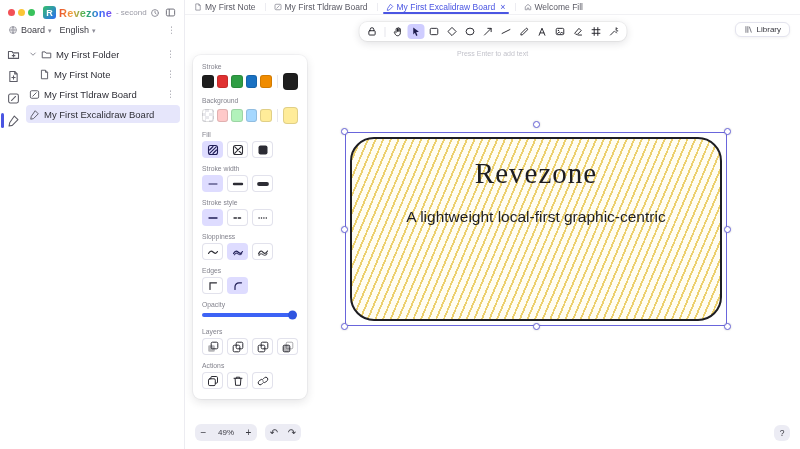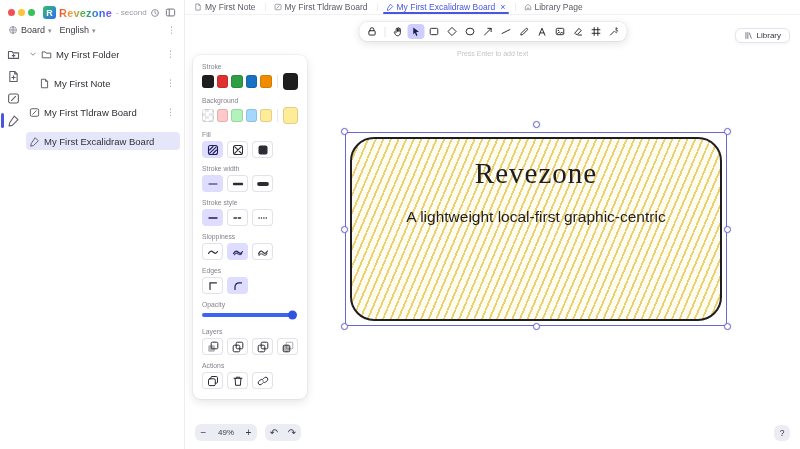--- a/index.html
+++ b/index.html
@@ -21,21 +21,21 @@
   .icon-muted{color:#8d8d98;display:flex;align-items:center;}
   .sb-collapse{margin-left:auto;color:#6d6d78;display:flex;}
   .sb-row2{display:flex;align-items:center;gap:3px;padding:3px 8px 4px 8px;font-size:9px;color:#3c3c44;}
   .caret{font-size:7px;color:#8d8d98;line-height:1;}
   .kebab{color:#9a9aa5;font-size:9px;line-height:1;}
   .sb-kebab{margin-left:auto;}
   .sb-body{display:flex;flex:1;min-height:0;}
   .rail{width:26px;flex:0 0 26px;display:flex;flex-direction:column;align-items:center;gap:7px;padding-top:8px;}
   .rail-btn{position:relative;width:15px;height:15px;color:#5c5c66;display:flex;align-items:center;justify-content:center;}
   .rail-btn.active::before{content:"";position:absolute;left:-5px;top:0;width:3px;height:15px;border-radius:2px;background:var(--railBar);}
-  .tree{flex:1;padding:6px 4px 0 0;display:flex;flex-direction:column;gap:11px;font-size:9.5px;color:#2f2f37;}
+  .tree{flex:1;padding:6px 4px 0 0;display:flex;flex-direction:column;gap:2px;font-size:9.5px;color:#2f2f37;}
   .tree-row{display:flex;align-items:center;gap:4px;height:18px;border-radius:4px;padding:0 5px 0 3px;}
   .tree-row .ticon{color:#5c5c66;display:flex;}
   .tree-row .kebab{margin-left:auto;}
   .tree-row.child{padding-left:13px;}
   .tree-row.selected{background:#e6e6fb;}
   .tree-label{white-space:nowrap;overflow:hidden;text-overflow:ellipsis;}
 
   
   .main{flex:1;display:flex;flex-direction:column;min-width:0;}
   .tabbar{height:15px;flex:0 0 15px;display:flex;align-items:stretch;border-bottom:1px solid #f1f1f4;background:#fff;font-size:8.5px;color:#5a5a64;}
@@ -47,21 +47,21 @@
   .tab.active::after{content:"";position:absolute;left:6px;right:6px;bottom:0;height:2px;background:var(--tabActive);border-radius:1px;}
   .tab-close{margin-left:2px;font-size:9px;}
 
   .canvas{flex:1;position:relative;background:#fff;min-height:0;}
 
   .island{position:absolute;top:7px;left:50%;transform:translateX(-50%);display:flex;align-items:center;gap:1px;background:#fff;border-radius:8px;padding:2px 4px;box-shadow:0 0 0 1px rgba(30,30,40,.05),0 2px 8px rgba(30,30,40,.14);}
   .tool{width:17px;height:15px;border-radius:4px;display:flex;align-items:center;justify-content:center;color:#23232b;}
   .tool.active{background:#cfcdff;color:#1f1d4f;}
   .tdiv{width:1px;height:10px;background:#e6e6ec;margin:0 3px;}
 
-  .library{position:absolute;top:13px;right:10px;height:15px;display:flex;align-items:center;gap:4px;padding:0 8px;border:1px solid #e4e4ee;border-radius:6px;background:#fff;font-size:8px;color:#35353d;box-shadow:0 1px 3px rgba(30,30,40,.06);}
+  .library{position:absolute;top:7px;right:10px;height:15px;display:flex;align-items:center;gap:4px;padding:0 8px;border:1px solid #e4e4ee;border-radius:6px;background:#fff;font-size:8px;color:#35353d;box-shadow:0 1px 3px rgba(30,30,40,.06);}
   .library .ticon{display:flex;color:#55555f;}
 
   .hint{position:absolute;top:35px;left:50%;transform:translateX(-50%);font-size:7px;color:#c3c3cb;}
 
   
   .props{position:absolute;left:8px;top:40px;width:114px;background:#fff;border-radius:8px;padding:8px 9px 10px;display:flex;flex-direction:column;gap:7px;box-shadow:0 0 0 1px rgba(30,30,40,.04),0 3px 10px rgba(30,30,40,.12);}
   .ptitle{font-size:6.8px;color:#83838d;margin-bottom:3px;}
   .swrow{display:flex;align-items:center;gap:3px;}
   .sw{width:13px;height:13px;border-radius:3px;box-shadow:inset 0 0 0 1px rgba(0,0,0,.12);}
   .sw.checker{background:conic-gradient(#e8e8ec 25%,#fff 0 50%,#e8e8ec 0 75%,#fff 0);background-size:7px 7px;}
@@ -236,21 +236,21 @@
         </span>
         <span>My First Excalidraw Board</span>
         <span class="tab-close">×</span>
       </div>
       <div class="tab">
         <span class="ticon">
           <svg width="8" height="8" viewBox="0 0 16 16" fill="none" stroke="currentColor" stroke-width="1.6" stroke-linejoin="round">
               <path d="M2.5 7.5L8 2.8l5.5 4.7V13.5h-4V10h-3v3.5h-4z"></path>
             </svg>
         </span>
-        <span>Library Page</span>
+        <span>Welcome Fill</span>
       </div>
     </div>
 
     <div class="canvas">
 
       <div class="island">
         <div class="tool">
           <svg width="11" height="11" viewBox="0 0 14 14" fill="none" stroke="currentColor" stroke-width="1.2" stroke-linecap="round">
               <rect x="3" y="6" width="8" height="5.5" rx="1"></rect>
               <path d="M4.6 6V4.6a2.4 2.4 0 0 1 4.8 0V6"></path>

